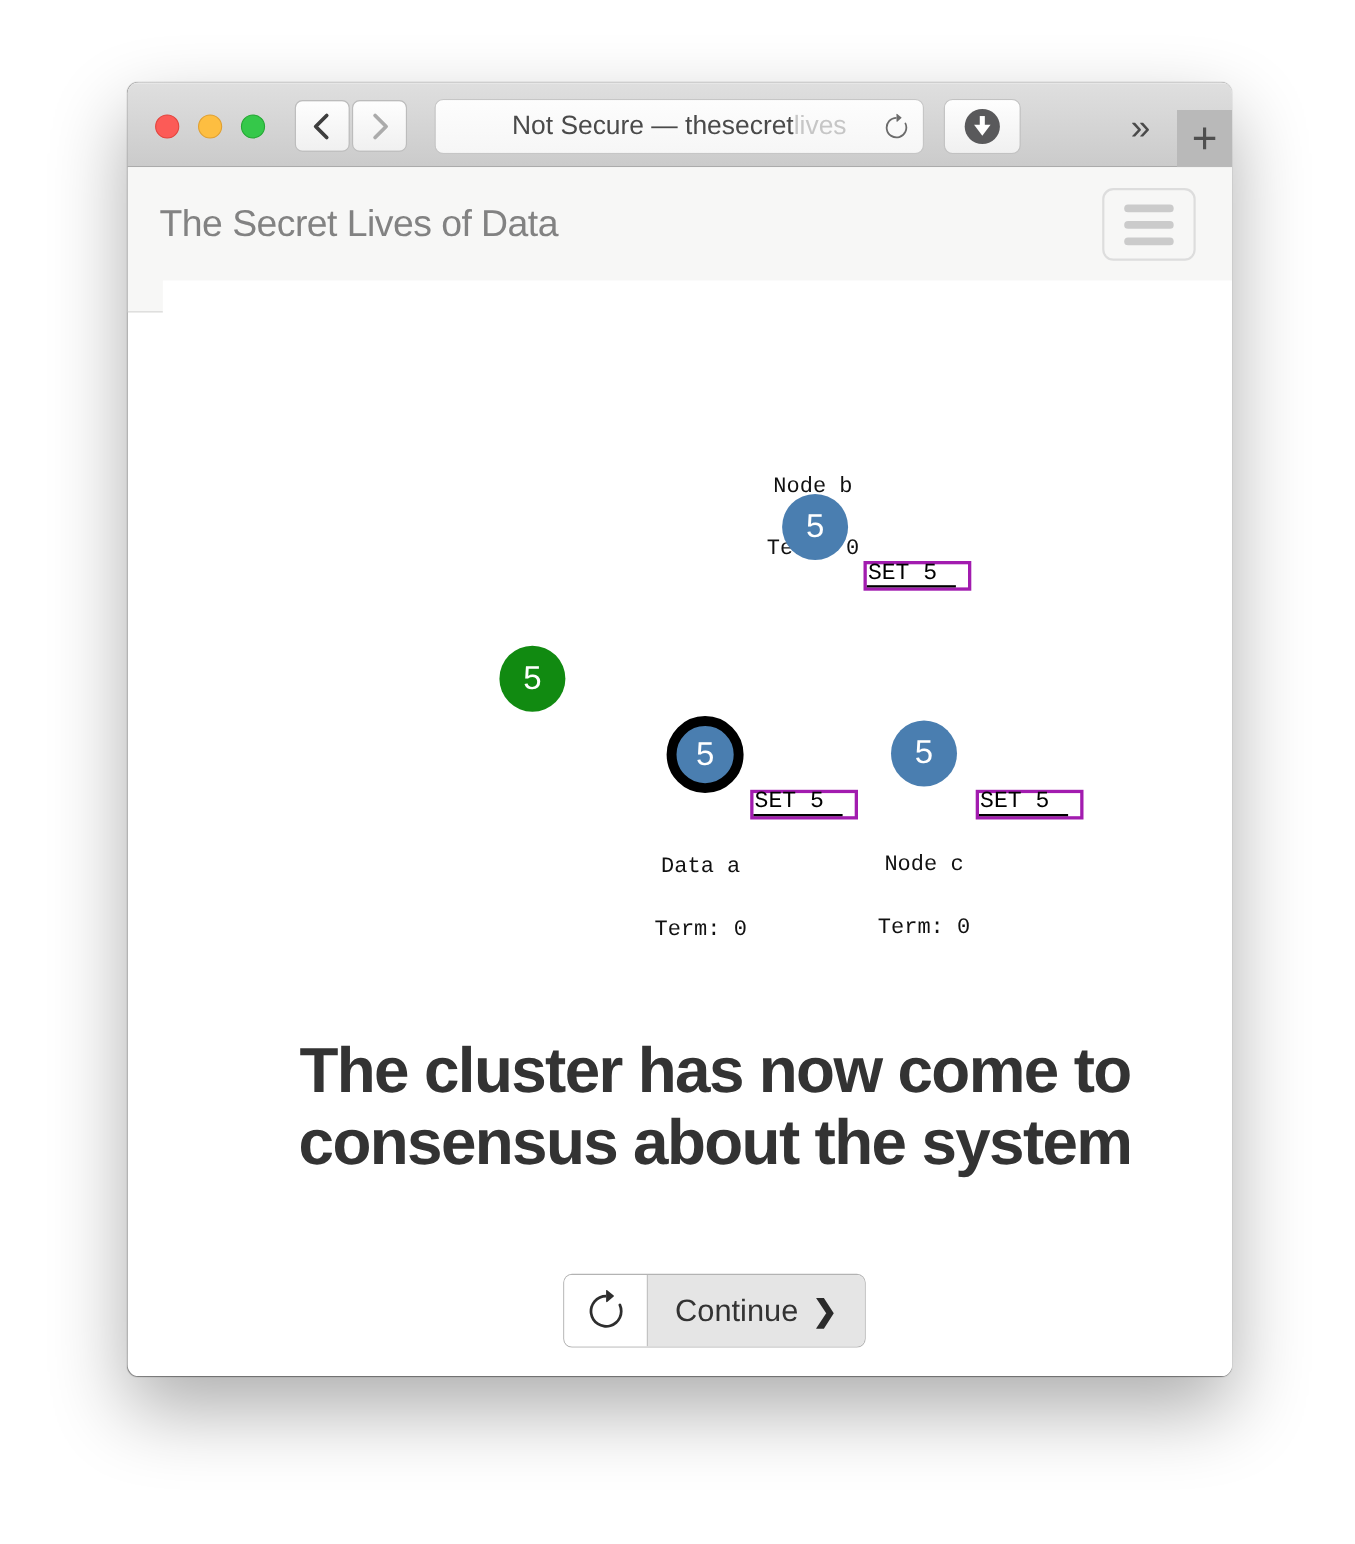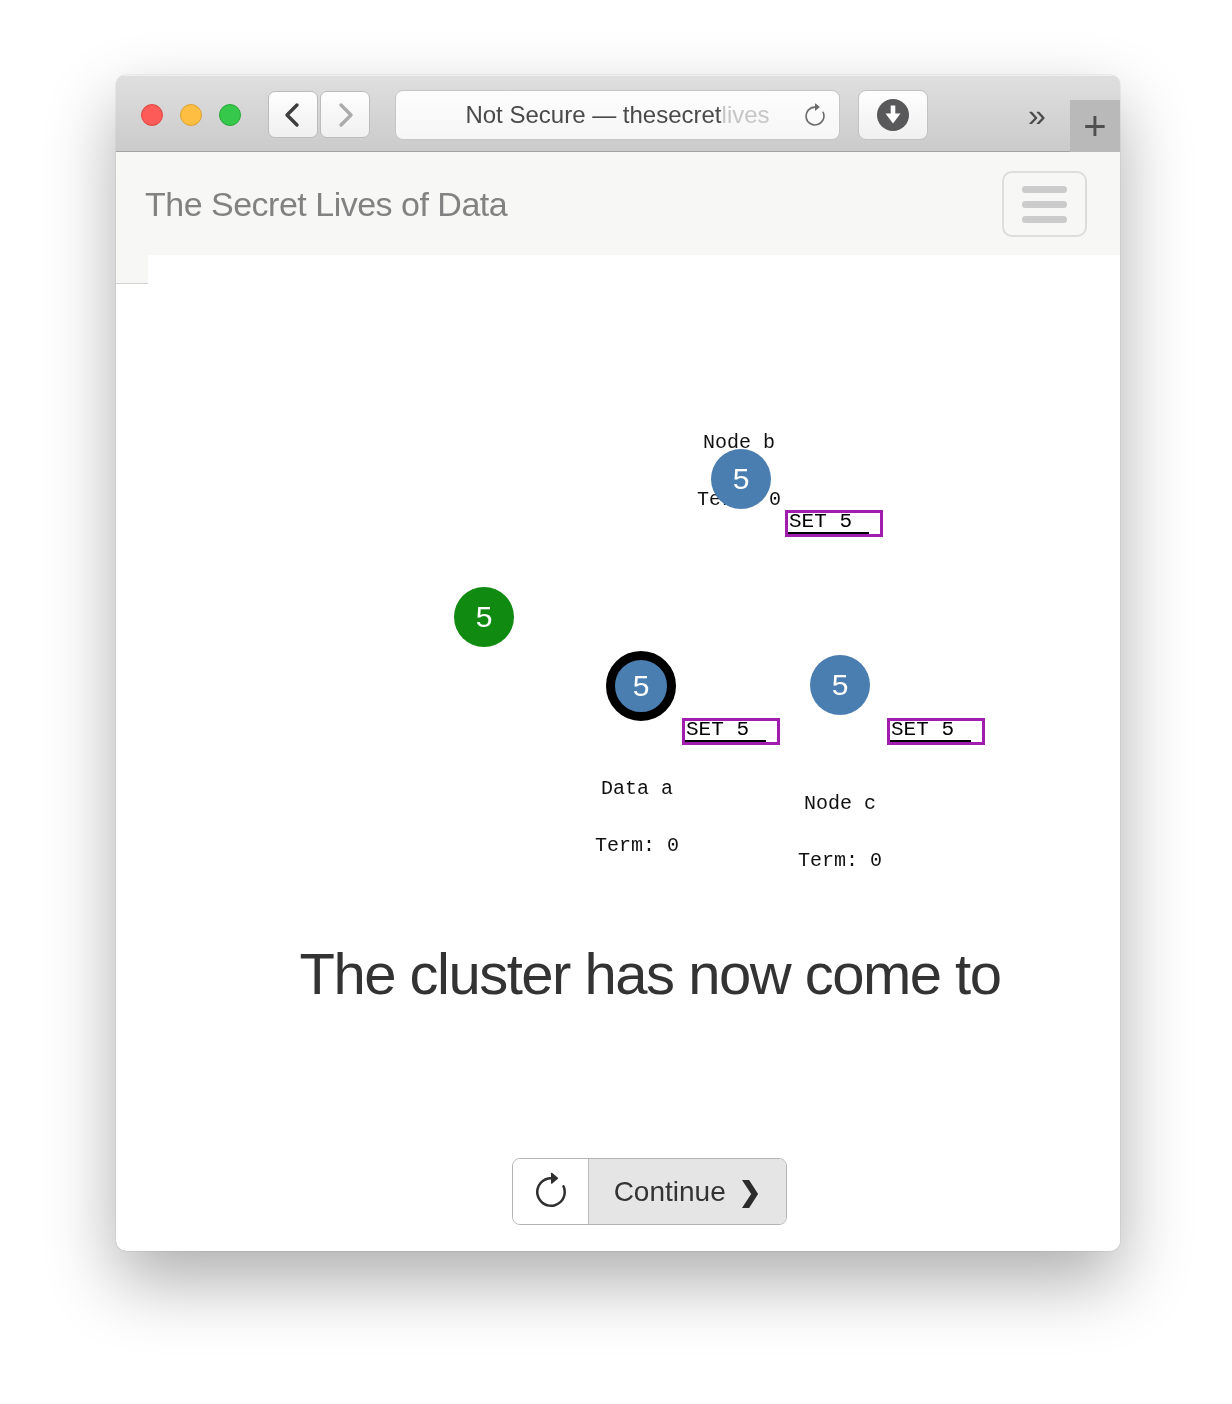--- a/index.html
+++ b/index.html
@@ -94,21 +94,21 @@
   .msg {
     position:absolute; width:98px; height:27px; background:#fff;
     border:3px solid #a21caf; display:flex; align-items:flex-end;
     font-family:"Liberation Mono","DejaVu Sans Mono",monospace;
     font-size:21px; line-height:21px; color:#000;
   }
   .msg span { display:block; width:88%; border-bottom:2px solid #000; padding-left:1px; }
 
   .caption {
     position:absolute; left:0; top:686px; width:100%;
-    text-align:center; font-size:58px; font-weight:normal; color:#333;
+    text-align:center; font-size:58px; font-weight:bold; color:#333;
     line-height:65px; letter-spacing:-1.5px;
   }
 
   .btngroup {
     position:absolute; left:364px; top:903px; height:67px; display:flex;
     border:1px solid #b3b3b3; border-radius:8px; overflow:hidden;
     background:#fff;
   }
   .restart {
     width:76px; height:100%; background:#fff; border:none; border-right:1px solid #b9b9b9;
@@ -206,27 +206,28 @@
         <div>Data a</div>
         <div>Term: 0</div>
       </div>
 
       <div class="node blue" style="left:662px; top:400px;">
         <span>5</span>
       </div>
       <div class="msg" style="left:739px; top:463px;">
         <span>SET 5</span>
       </div>
-      <div class="nodelabel" style="left:592px; top:501px;">
+      <div class="nodelabel" style="left:592px; top:484px;">
         <div>Node c</div>
         <div>Term: 0</div>
       </div>
 
       <div class="caption">
         <div>The cluster has now come to</div>
+        <div>consensus about the system</div>
       </div>
 
       <div class="btngroup">
         <button class="restart" aria-label="restart">
           <svg width="40" height="40" viewBox="0 0 16 16" fill="#2e2e2e">
               <path fill-rule="evenodd" d="M8 3a5 5 0 1 0 4.546 2.914.5.5 0 0 1 .908-.417A6 6 0 1 1 8 2z"></path>
               <path d="M8 4.466V.534a.25.25 0 0 1 .41-.192l2.36 1.966c.12.1.12.284 0 .384L8.41 4.658A.25.25 0 0 1 8 4.466z"></path>
             </svg>
         </button>
         <button class="continuebtn">

